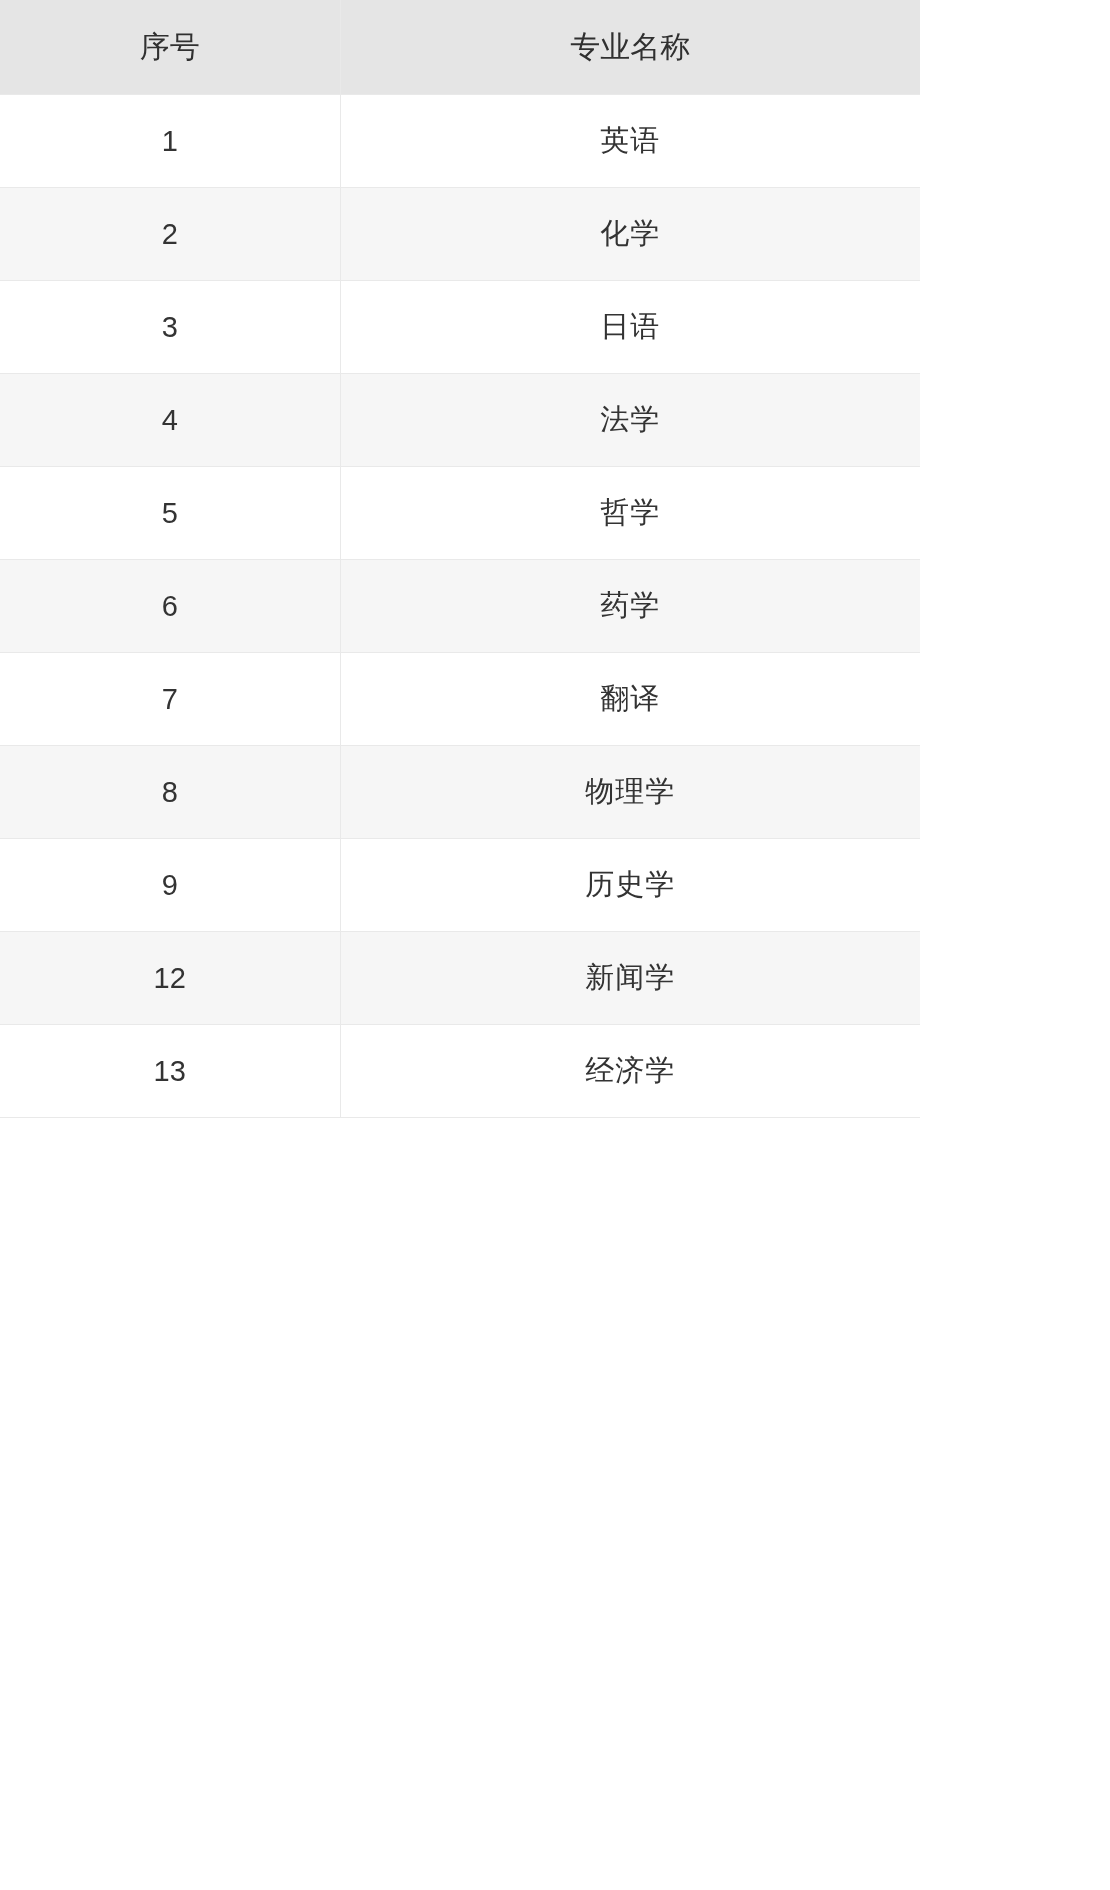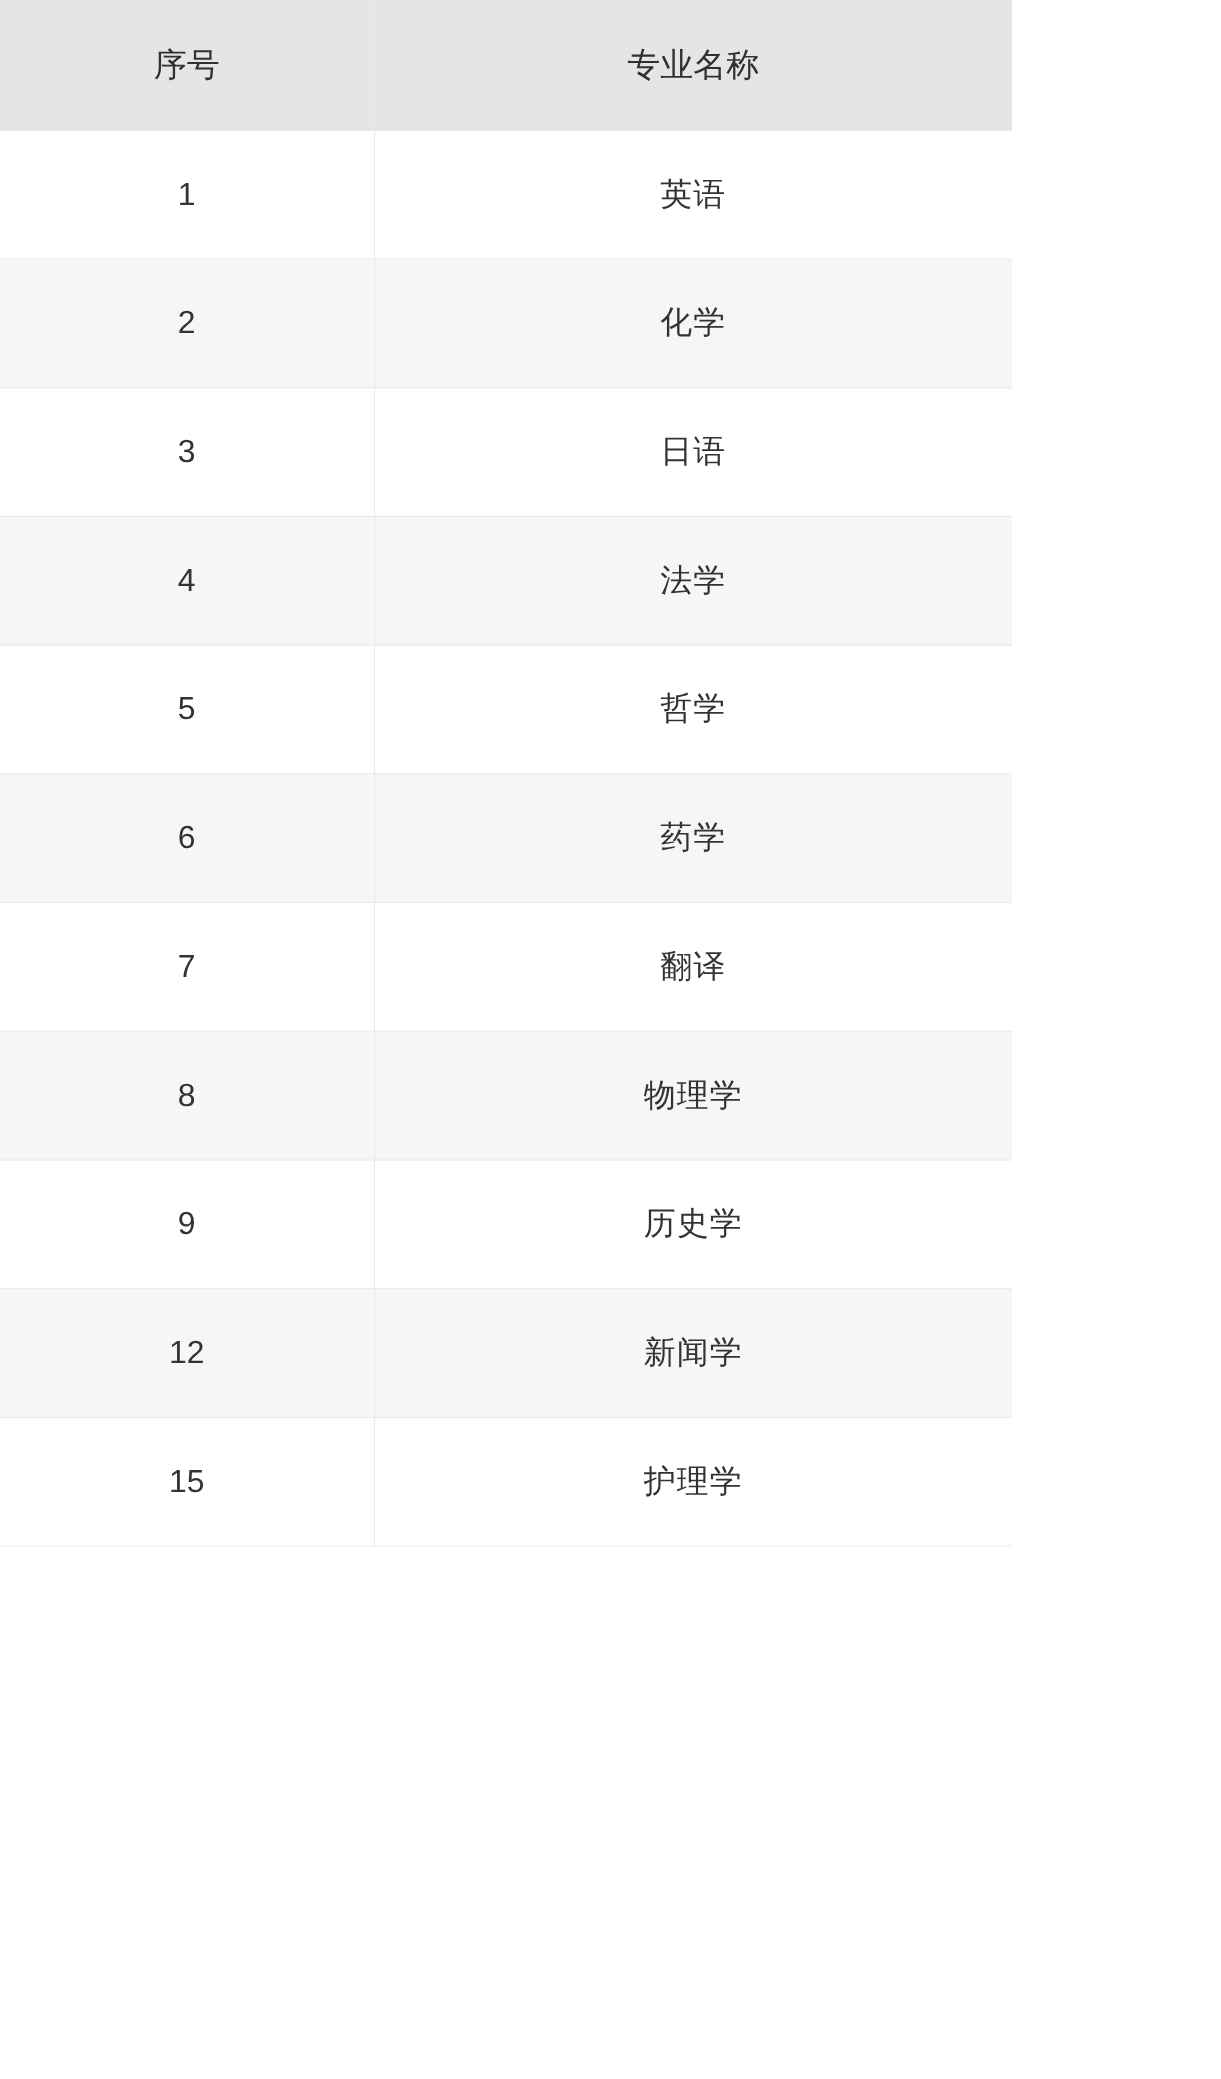--- a/index.html
+++ b/index.html
@@ -26,21 +26,21 @@
   table.major-table th,
   table.major-table td {
     height: 92px;
     text-align: center;
     vertical-align: middle;
     font-weight: normal;
     color: #333333;
     font-size: 29px;
     border-bottom: 1px solid #e9e9e9;
     border-right: 1px solid #e9e9e9;
-    padding: 12px;
+    padding: 0;
   }
   table.major-table th:last-child,
   table.major-table td:last-child {
     border-right: none;
   }
   table.major-table thead th {
     background: #e5e5e5;
     color: #303030;
     font-size: 30px;
     height: 94px;
@@ -111,18 +111,18 @@
       </tr>
       <tr class="row-odd">
         <td class="cell-index">9</td>
         <td class="cell-name">历史学</td>
       </tr>
       <tr class="row-even">
         <td class="cell-index">12</td>
         <td class="cell-name">新闻学</td>
       </tr>
       <tr class="row-odd">
-        <td class="cell-index">15</td>
-        <td class="cell-name">护理学</td>
+        <td class="cell-index">13</td>
+        <td class="cell-name">经济学</td>
       </tr>
     </tbody>
   </table>
 </div>
 
 </body></html>

